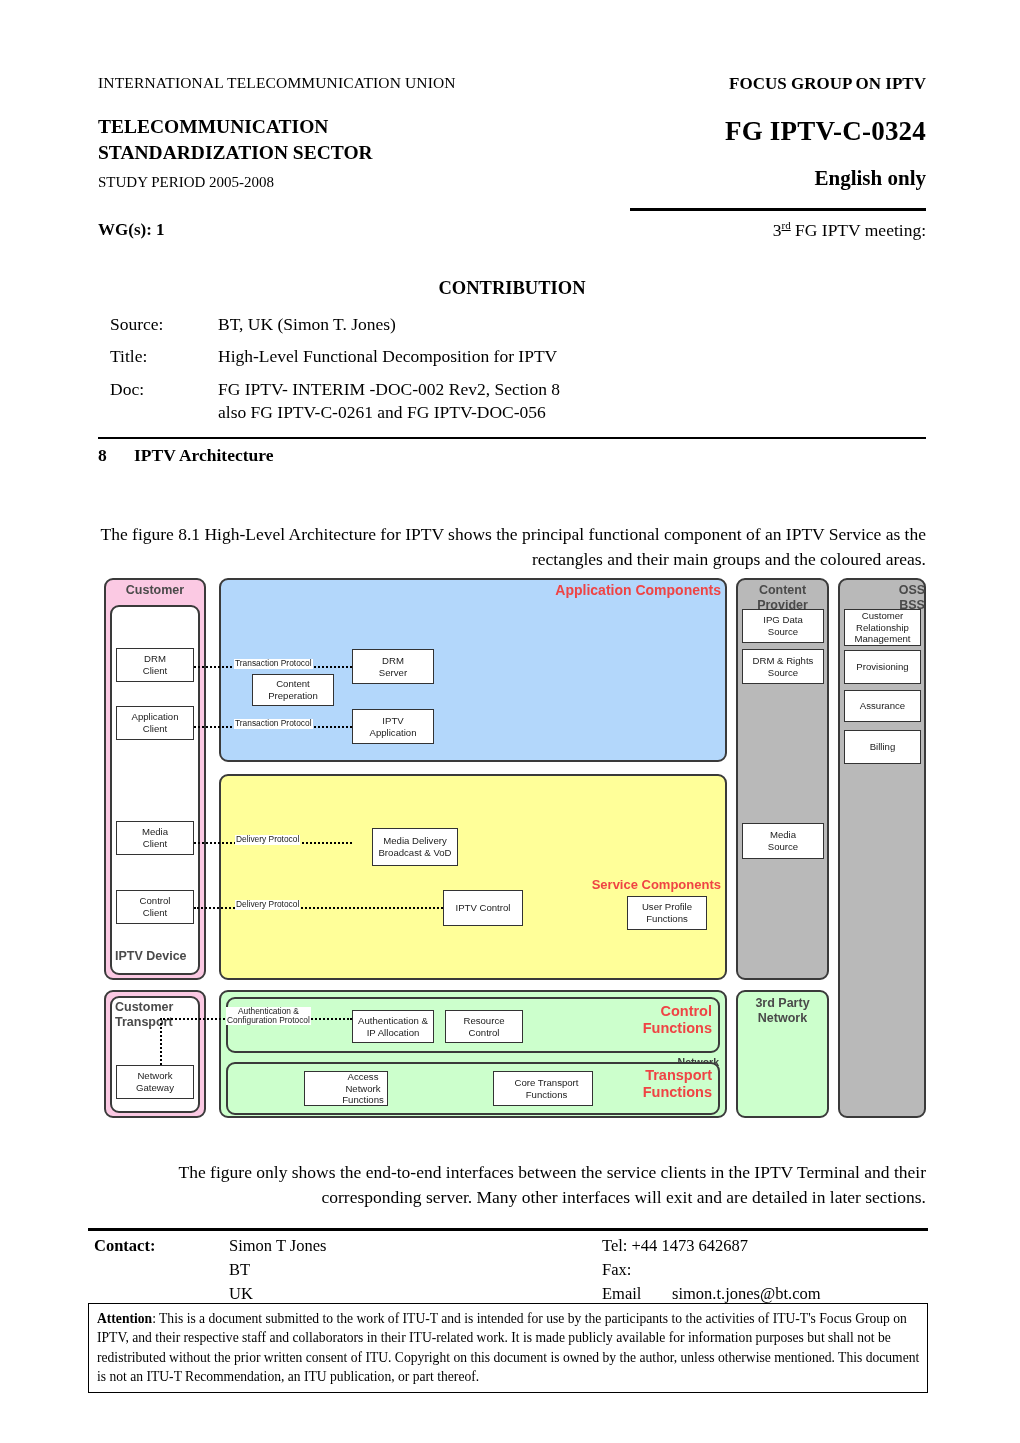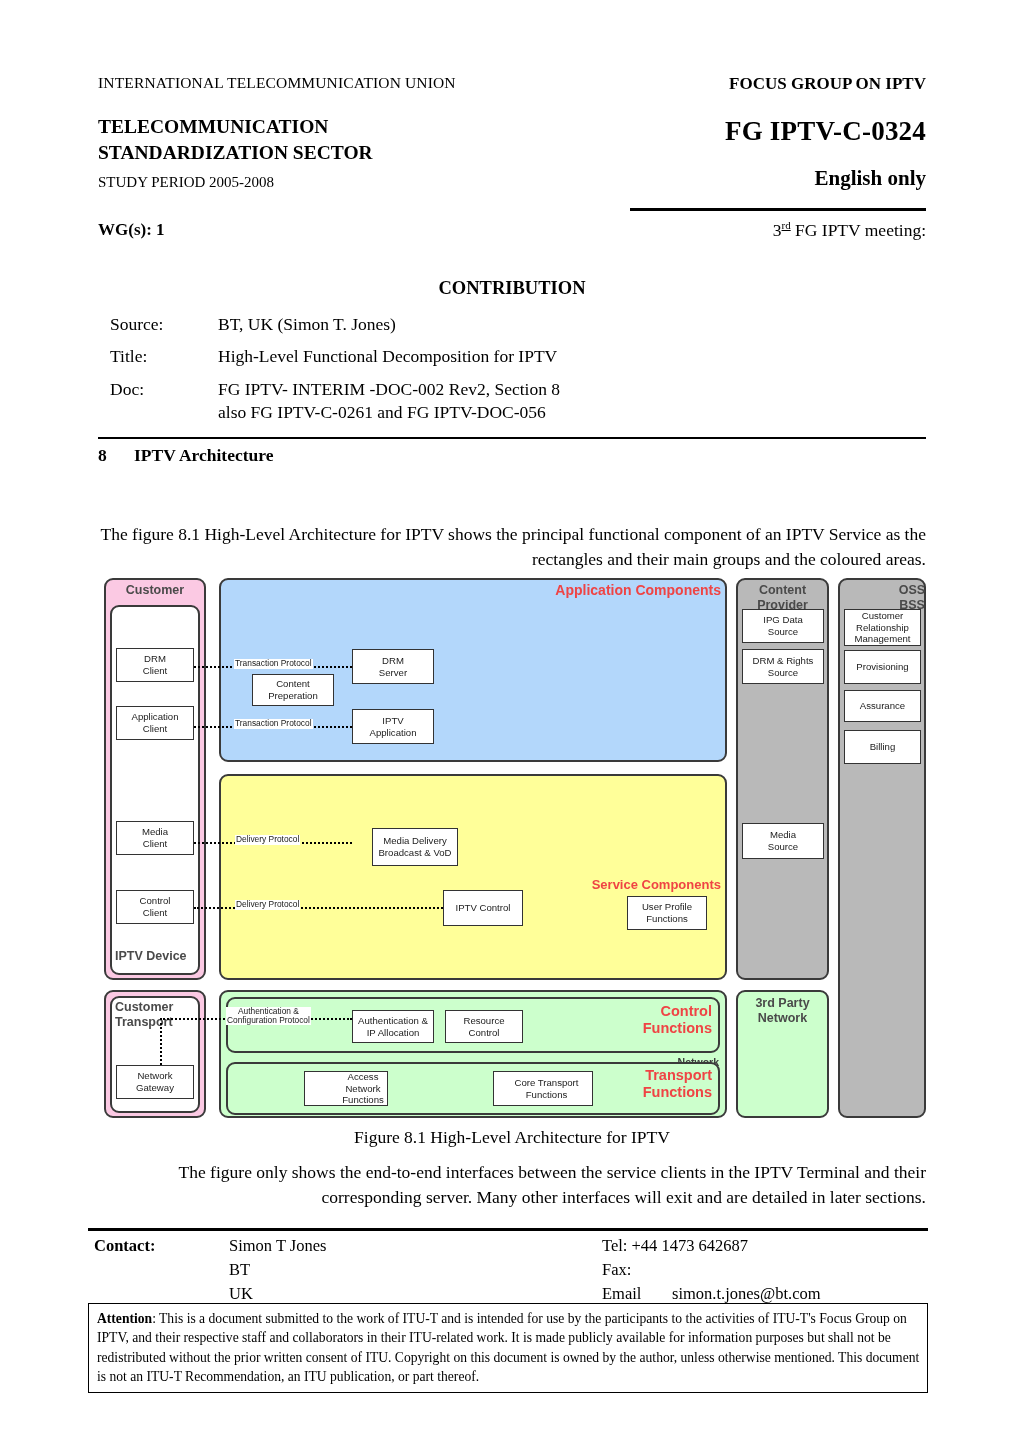--- a/index.html
+++ b/index.html
@@ -357,21 +357,20 @@
     </div>
     <div class="node" style="left:740px; top:31px; width:77px; height:37px;">
       <span><span>Customer</span><br><span>Relationship</span><br><span>Management</span></span>
     </div>
     <div class="node" style="left:740px; top:72px; width:77px; height:34px;">Provisioning</div>
     <div class="node" style="left:740px; top:112px; width:77px; height:32px;">Assurance</div>
     <div class="node" style="left:740px; top:152px; width:77px; height:34px;">Billing</div>
 
   </div>
 
-  <div class="fig-cap">Figure 8.1 High-Level Architecture for IPTV</div>
   <div class="body-p" id="after-para">The figure only shows the end-to-end interfaces between the service clients in the IPTV Terminal and their corresponding server. Many other interfaces will exit and are detailed in later sections.</div>
 
   <div class="rule-contact"></div>
   <div class="contact">
     <span class="c-lbl">Contact:</span>
     <span class="c-col1">
       <span>Simon T Jones</span><br>
       <span>BT</span><br>
       <span>UK</span>
     </span>

